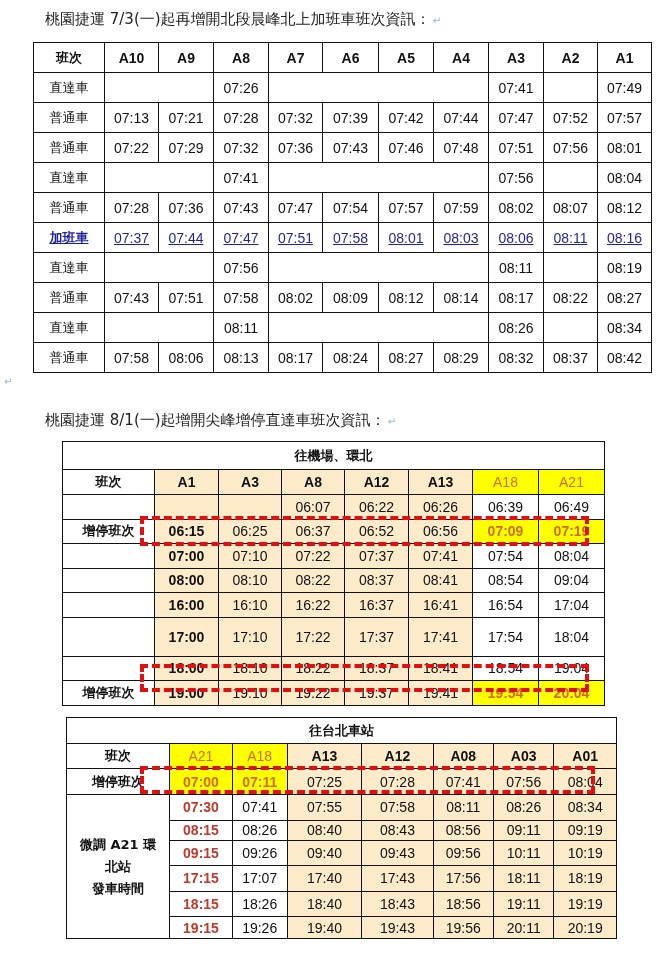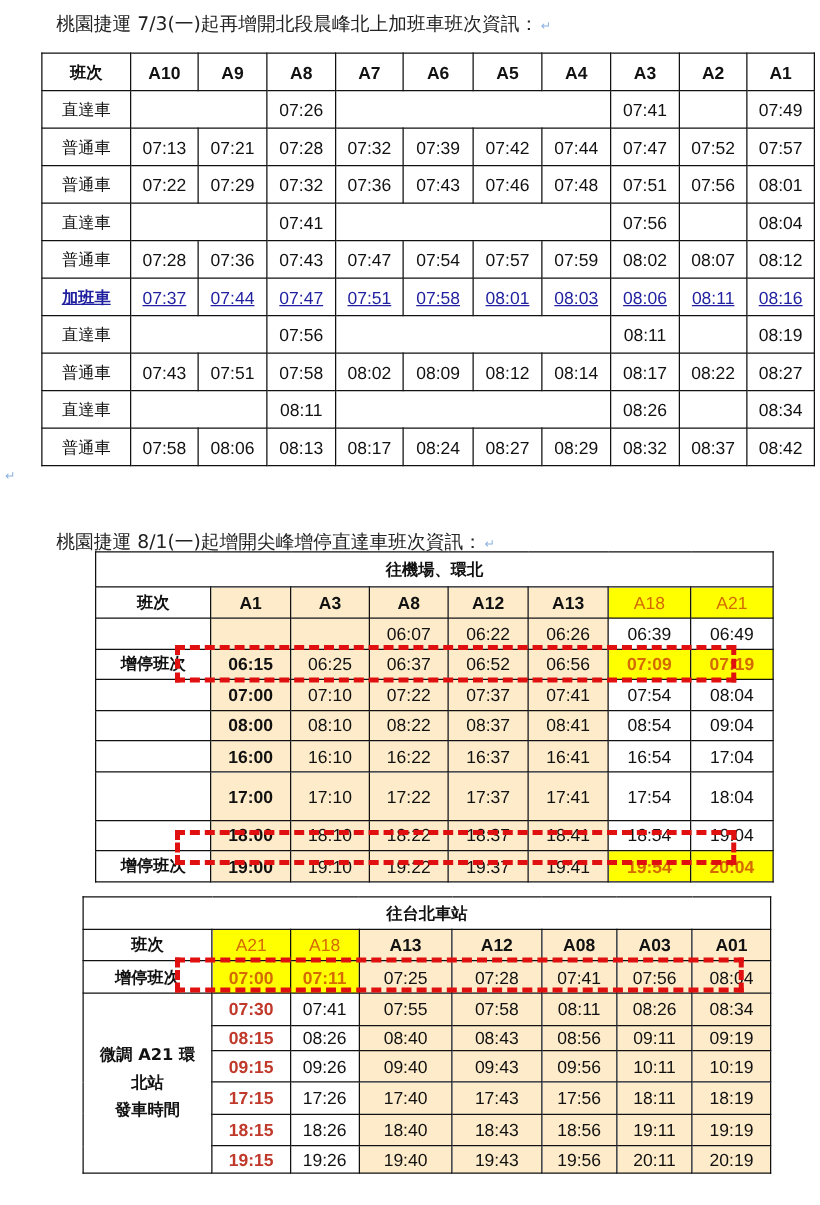--- a/index.html
+++ b/index.html
@@ -162,23 +162,23 @@
         <td class="">08:27</td>
         <td class="">08:29</td>
         <td class="">08:32</td>
         <td class="">08:37</td>
         <td class="">08:42</td>
       </tr>
     </tbody>
 </table>
 <div class="trail" style="left:4px;top:376px;">↵</div>
 
-<div class="heading" style="top:424px;"><span>桃園捷運 8/1(一)起增開尖峰增停直達車班次資訊：</span><span class="pm">↵</span></div>
-
-<table id="t2" style="left:56px;top:441px;width:542px;">
+<div class="heading" style="top:411px;"><span>桃園捷運 8/1(一)起增開尖峰增停直達車班次資訊：</span><span class="pm">↵</span></div>
+
+<table id="t2" style="left:42px;top:441px;width:542px;">
   <colgroup>
     <col style="width:92px">
       <col style="width:64px">
       <col style="width:63px">
       <col style="width:63px">
       <col style="width:64px">
       <col style="width:64px">
       <col style="width:66px">
       <col style="width:66px">
   </colgroup>
@@ -343,21 +343,21 @@
         <td class="red bold">09:15</td>
         <td class="">09:26</td>
         <td class="cream">09:40</td>
         <td class="cream">09:43</td>
         <td class="cream">09:56</td>
         <td class="cream">10:11</td>
         <td class="cream">10:19</td>
       </tr>
       <tr style="height:25.5px">
         <td class="red bold">17:15</td>
-        <td class="">17:26</td>
+        <td class="">17:07</td>
         <td class="cream">17:40</td>
         <td class="cream">17:43</td>
         <td class="cream">17:56</td>
         <td class="cream">18:11</td>
         <td class="cream">18:19</td>
       </tr>
       <tr style="height:25.5px">
         <td class="red bold">18:15</td>
         <td class="">18:26</td>
         <td class="cream">18:40</td>

